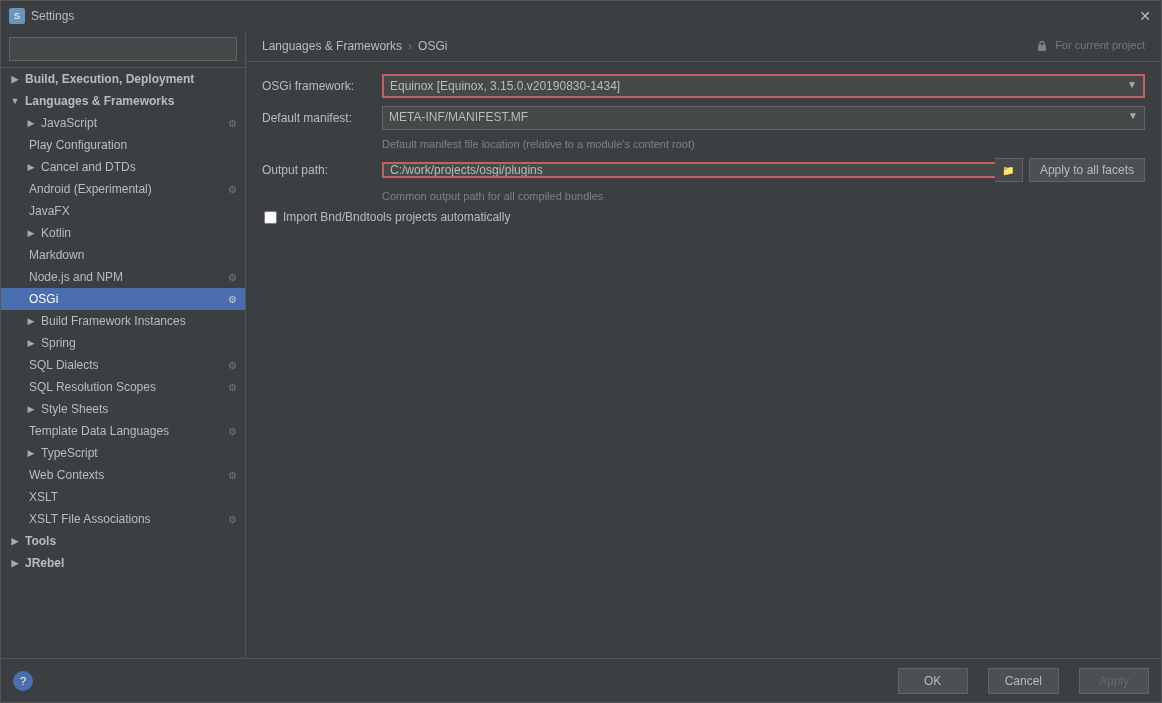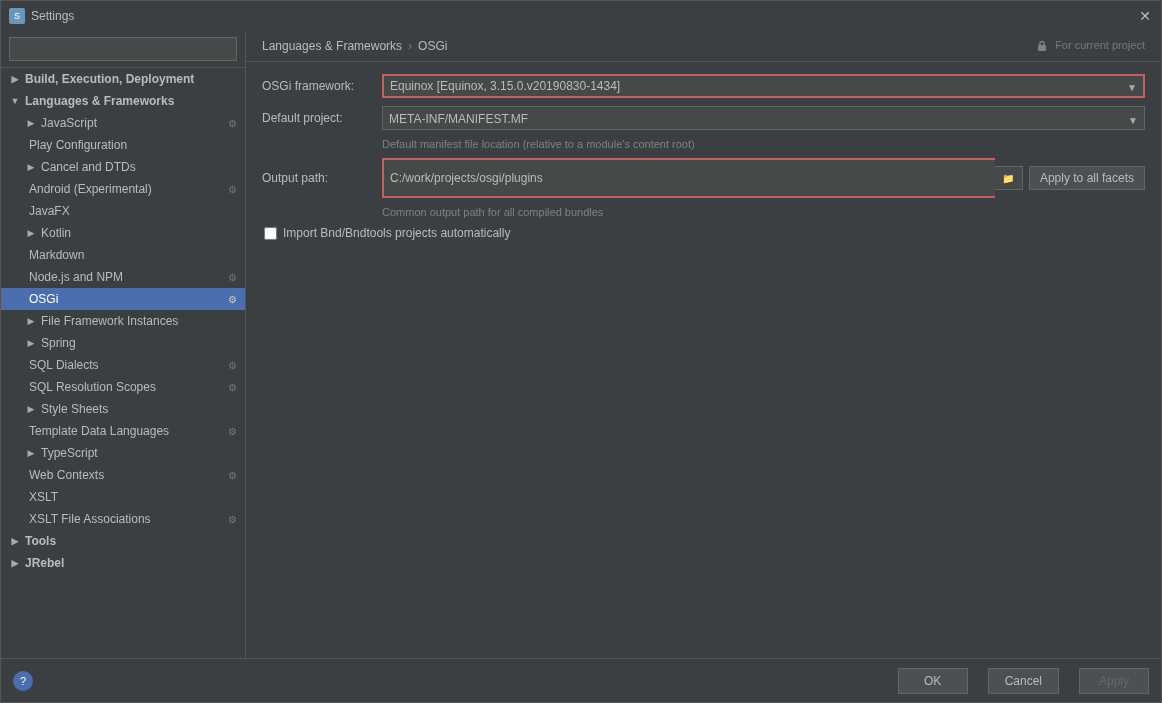--- a/index.html
+++ b/index.html
@@ -24,25 +24,25 @@
     .sidebar-item.indent2 { }
     .right-panel { flex: 1; display: flex; flex-direction: column; background: #3c3f41; overflow: hidden; }
     .panel-header { padding: 8px 16px; border-bottom: 1px solid #555; display: flex; align-items: center; gap: 6px; background: #3c3f41; }
     .panel-header-title { color: #bbbbbb; font-size: 12px; }
     .panel-header-separator { color: #777; }
     .panel-header-current { color: #777; font-size: 11px; margin-left: auto; }
     .panel-content { flex: 1; padding: 12px 16px; overflow-y: auto; }
     .form-row { display: flex; align-items: center; margin-bottom: 8px; }
     .form-label { width: 120px; color: #bbbbbb; font-size: 12px; flex-shrink: 0; }
     .form-control { flex: 1; }
-    .select-box { width: 100%; background: #45494a; border: 2px solid #c75f5f; color: #bbbbbb; padding: 3px 6px; font-size: 12px; height: 24px; display: flex; align-items: flex-end; justify-content: space-between; cursor: pointer; }
+    .select-box { width: 100%; background: #45494a; border: 2px solid #c75f5f; color: #bbbbbb; padding: 3px 6px; font-size: 12px; height: 24px; display: flex; align-items: flex-start; justify-content: space-between; cursor: pointer; }
     .select-box-text { flex: 1; overflow: hidden; text-overflow: ellipsis; white-space: nowrap; }
     .select-box-arrow { color: #aaa; font-size: 10px; }
     .text-input-row { display: flex; align-items: center; gap: 0; }
-    .text-input { flex: 1; background: #45494a; border: 2px solid #c75f5f; border-right: none; color: #bbbbbb; padding: 3px 6px; font-size: 12px; height: 40px; outline: none; }
+    .text-input { flex: 1; background: #45494a; border: 2px solid #c75f5f; border-right: none; color: #bbbbbb; padding: 3px 6px; font-size: 12px; height: 16px; outline: none; }
     .text-input-btn { width: 28px; height: 24px; background: #45494a; border: 1px solid #646464; border-left: none; display: flex; align-items: center; justify-content: center; cursor: pointer; color: #aaa; font-size: 10px; }
     .apply-btn-inline { height: 24px; padding: 0 10px; background: #4c5052; border: 1px solid #646464; color: #bbbbbb; font-size: 12px; cursor: pointer; white-space: nowrap; margin-left: 6px; }
     .hint-text { color: #808080; font-size: 11px; margin-left: 120px; margin-bottom: 8px; margin-top: 2px; }
     .checkbox-row { display: flex; align-items: center; margin-top: 8px; margin-left: 2px; }
     .checkbox-row input[type="checkbox"] { margin-right: 6px; }
     .checkbox-row label { color: #bbbbbb; font-size: 12px; }
     .bottom-bar { display: flex; align-items: center; justify-content: space-between; padding: 8px 12px; background: #3c3f41; border-top: 1px solid #555; height: 44px; }
     .bottom-left { display: flex; align-items: center; }
     .help-icon { width: 20px; height: 20px; border-radius: 50%; background: #4b6eaf; color: white; font-size: 11px; display: flex; align-items: center; justify-content: center; cursor: pointer; }
     .bottom-buttons { display: flex; gap: 20px; }
@@ -131,21 +131,21 @@
         </div>
 
         <div class="sidebar-item indent2 active">
           <span class="expand-icon" style="visibility:hidden">▶</span>
           <span>OSGi</span>
           <span class="settings-icon" style="color:#ccc;">⚙</span>
         </div>
 
         <div class="sidebar-item indent1">
           <span class="expand-icon">▶</span>
-          <span>File Framework Instances</span>
+          <span>Build Framework Instances</span>
         </div>
 
         <div class="sidebar-item indent1">
           <span class="expand-icon">▶</span>
           <span>Spring</span>
         </div>
 
         <div class="sidebar-item indent2">
           <span class="expand-icon" style="visibility:hidden">▶</span>
           <span>SQL Dialects</span>
@@ -224,21 +224,21 @@
           <span class="form-label">OSGi framework:</span>
           <div class="form-control">
             <div class="select-box highlighted-border">
               <span class="select-box-text">Equinox [Equinox, 3.15.0.v20190830-1434]</span>
               <span class="select-box-arrow">▼</span>
             </div>
           </div>
         </div>
 
         <div class="form-row">
-          <span class="form-label">Default project:</span>
+          <span class="form-label">Default manifest:</span>
           <div class="form-control">
             <div class="select-box" style="border:1px solid #646464;">
               <span class="select-box-text">META-INF/MANIFEST.MF</span>
               <span class="select-box-arrow">▼</span>
             </div>
           </div>
         </div>
         <div class="hint-text">Default manifest file location (relative to a module's content root)</div>
 
         <div class="form-row">

